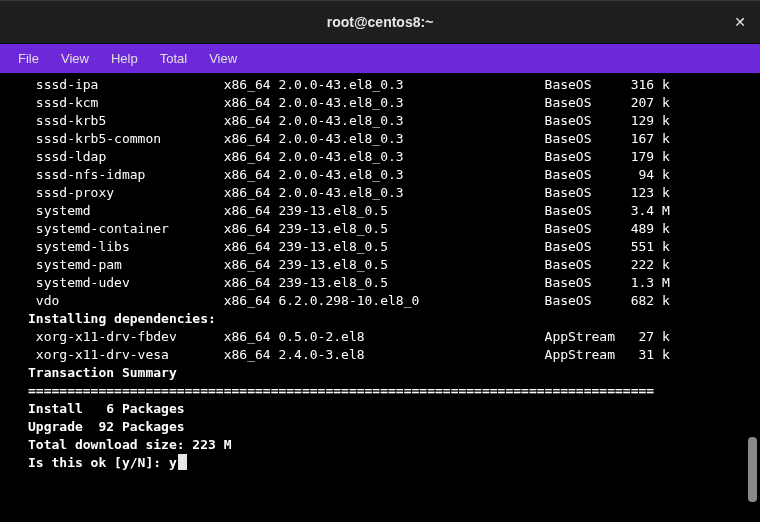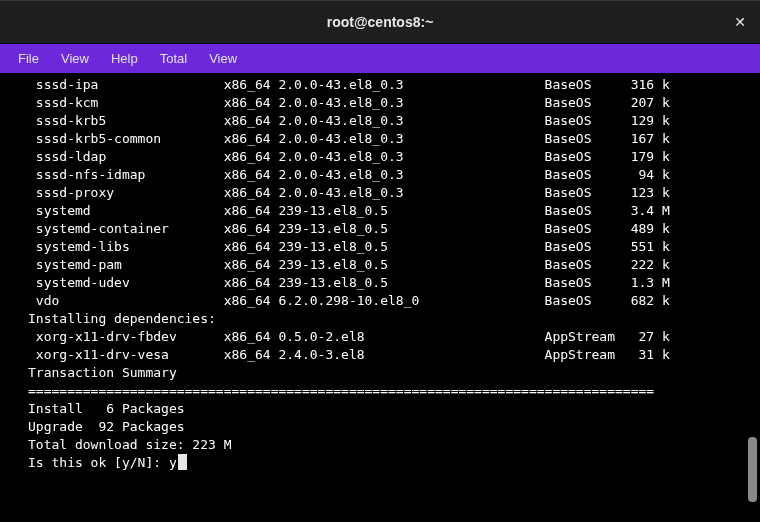--- a/index.html
+++ b/index.html
@@ -57,21 +57,21 @@
     color: #fff;
     font-family: "DejaVu Sans Mono", "Liberation Mono", monospace;
     font-size: 13px;
     line-height: 18px;
     padding: 2px 0 2px 28px;
     white-space: pre;
     overflow: hidden;
     position: relative;
   }
   .pkg-row { white-space: pre; }
-  .nomargin { margin-left: -28px; padding-left: 28px; }
+  .nomargin { margin-left: -28px; padding-left: 28px; font-weight: bold; }
   .cursor {
     display: inline-block;
     width: 9px; height: 16px;
     background: #e6e6e6;
     vertical-align: text-bottom;
     margin-left: 1px;
   }
   .scrollbar {
     position: absolute;
     right: 3px;

